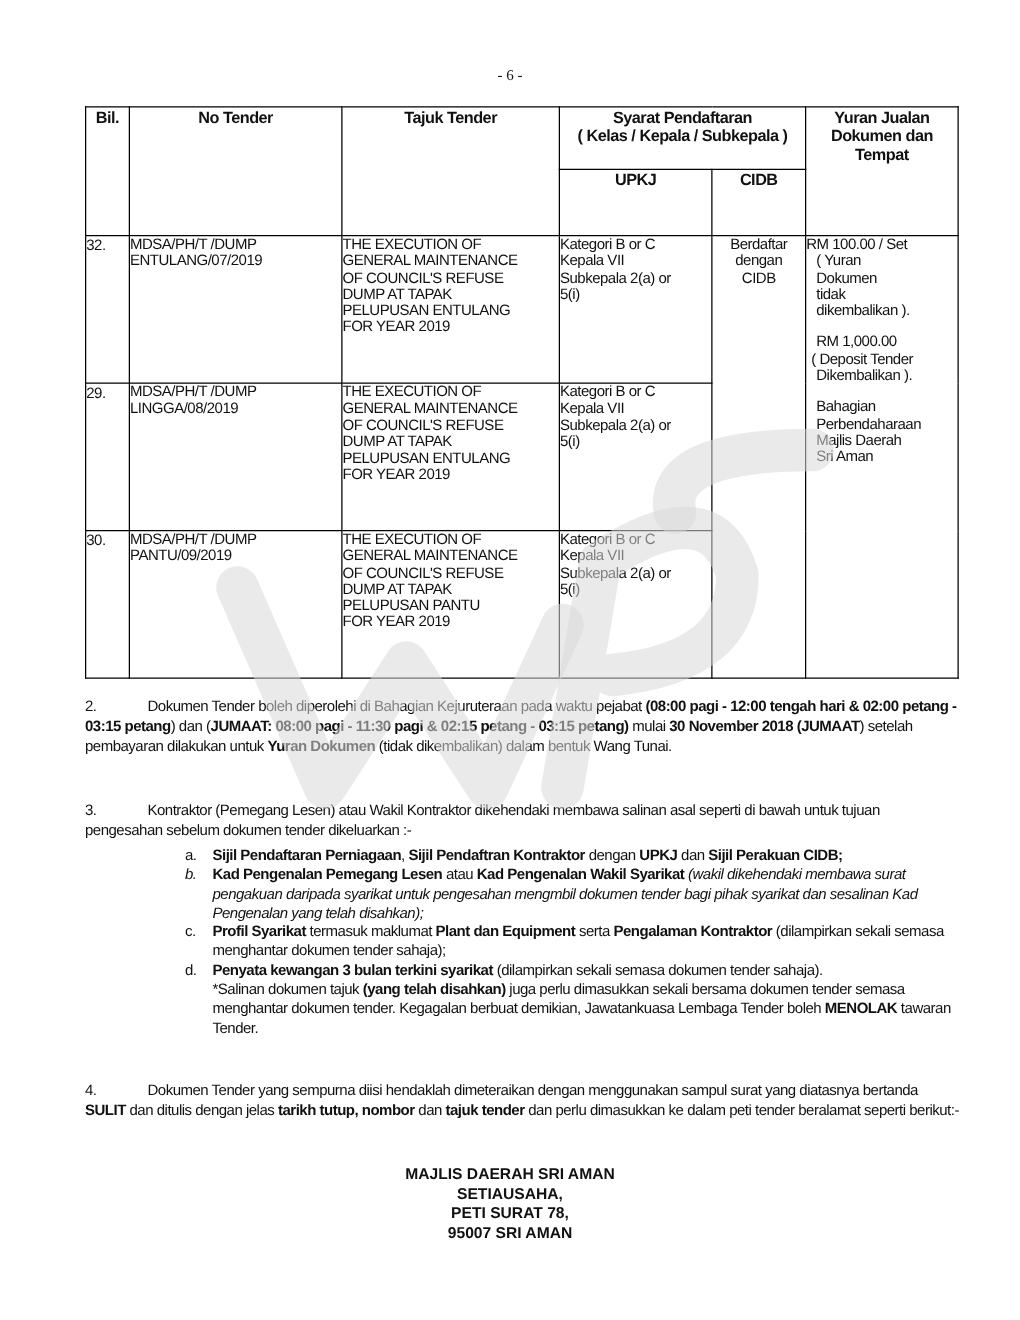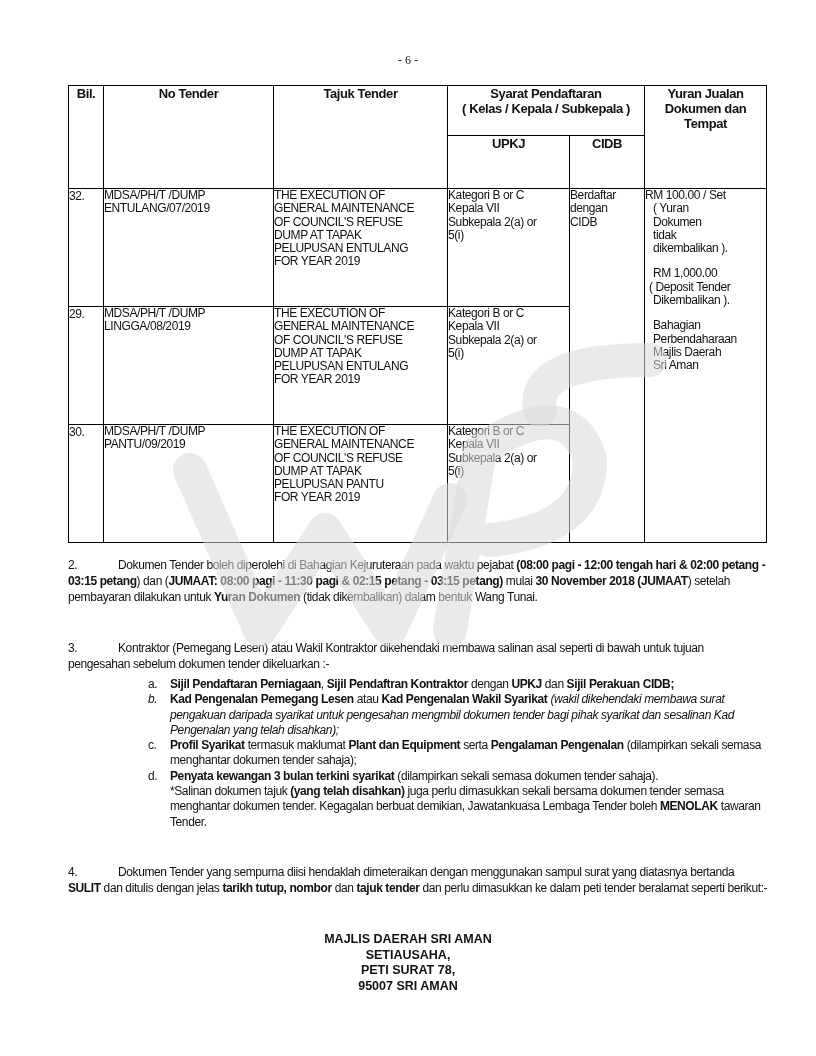--- a/index.html
+++ b/index.html
@@ -13,21 +13,21 @@
   table.tender td, table.tender th { border:1.3px solid #000; vertical-align:top; padding:0; }
   table.tender th { font-weight:bold; font-size:13px; text-align:center; }
   .h1 th { height:50px; padding-top:12px; box-sizing:border-box; }
   .h2 th { height:52px; vertical-align:middle; }
   th.syarat { height:50px; padding-top:12px; line-height:15px; }
   th.yuranh { line-height:15px; padding-top:12px; }
   td.bil { padding:17px 0 0 8px; }
   td.no { padding:17px 0 0 9px; line-height:13px; }
   td.tajuk { padding:17px 0 0 7px; line-height:13.3px; }
   td.upkj { text-align:left; padding:17px 4px 0 4px; line-height:13.3px; }
-  td.cidb { padding:17px 2px 0 2px; line-height:13.3px; }
+  td.cidb { text-align:center; padding:17px 2px 0 2px; line-height:13.3px; }
   td.yuran { padding:17px 2px 0 6px; line-height:13.3px; }
   tr.row td { height:118px; box-sizing:border-box; }
   .blk { display:block; }
   .ind { padding-left:8px; }
   .gap { height:12px; display:block; }
   .para { position:absolute; left:68px; width:700px; font-size:12px; line-height:16px; }
   .para .num { display:inline-block; width:50px; }
   .list { position:absolute; left:148px; width:620px; font-size:12px; line-height:15.3px; }
   .list .li { position:relative; padding-left:22px; margin-bottom:0; }
   .list .li .mk { position:absolute; left:0; top:0; }
@@ -170,21 +170,21 @@
   <div class="li">
     <span class="mk">a.</span>
     <b>Sijil Pendaftaran Perniagaan</b><span>, </span><b>Sijil Pendaftran Kontraktor</b><span> dengan </span><b>UPKJ</b><span> dan </span><b>Sijil Perakuan CIDB;</b>
   </div>
   <div class="li">
     <i class="mk">b.</i>
     <b>Kad Pengenalan Pemegang Lesen</b><span> atau </span><b>Kad Pengenalan Wakil Syarikat</b><i> (wakil dikehendaki membawa surat pengakuan daripada syarikat untuk pengesahan mengmbil dokumen tender bagi pihak syarikat dan sesalinan Kad Pengenalan yang telah disahkan);</i>
   </div>
   <div class="li">
     <span class="mk">c.</span>
-    <b>Profil Syarikat</b><span> termasuk maklumat </span><b>Plant dan Equipment</b><span> serta </span><b>Pengalaman Pengenalan</b><span> (dilampirkan sekali semasa menghantar dokumen tender sahaja);</span>
+    <b>Profil Syarikat</b><span> termasuk maklumat </span><b>Plant dan Equipment</b><span> serta </span><b>Pengalaman Kontraktor</b><span> (dilampirkan sekali semasa menghantar dokumen tender sahaja);</span>
   </div>
   <div class="li">
     <span class="mk">d.</span>
     <b>Penyata kewangan 3 bulan terkini syarikat</b><span> (dilampirkan sekali semasa dokumen tender sahaja).</span><br>
     <span>*Salinan dokumen tajuk </span><b>(yang telah disahkan)</b><span> juga perlu dimasukkan sekali bersama dokumen tender semasa menghantar dokumen tender. Kegagalan berbuat demikian, Jawatankuasa Lembaga Tender boleh </span><b>MENOLAK</b><span>  tawaran Tender.</span>
   </div>
 </div>
 
 <div class="para narrow" style="top:864px;">
   <span class="num">4.</span><span>Dokumen Tender  yang sempurna diisi hendaklah dimeteraikan dengan menggunakan sampul surat yang diatasnya bertanda </span><b>SULIT</b><span> dan ditulis dengan jelas </span><b>tarikh tutup, nombor</b><span> dan </span><b>tajuk tender</b><span> dan perlu dimasukkan ke dalam peti tender beralamat seperti berikut:-</span>

